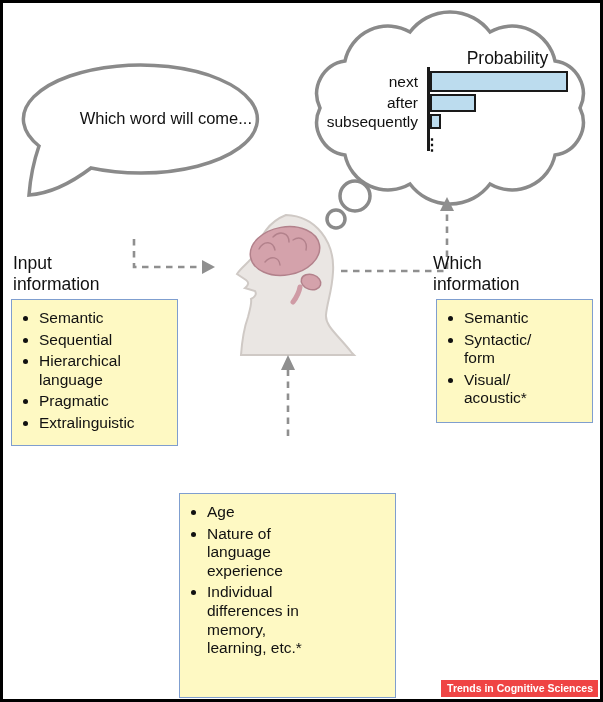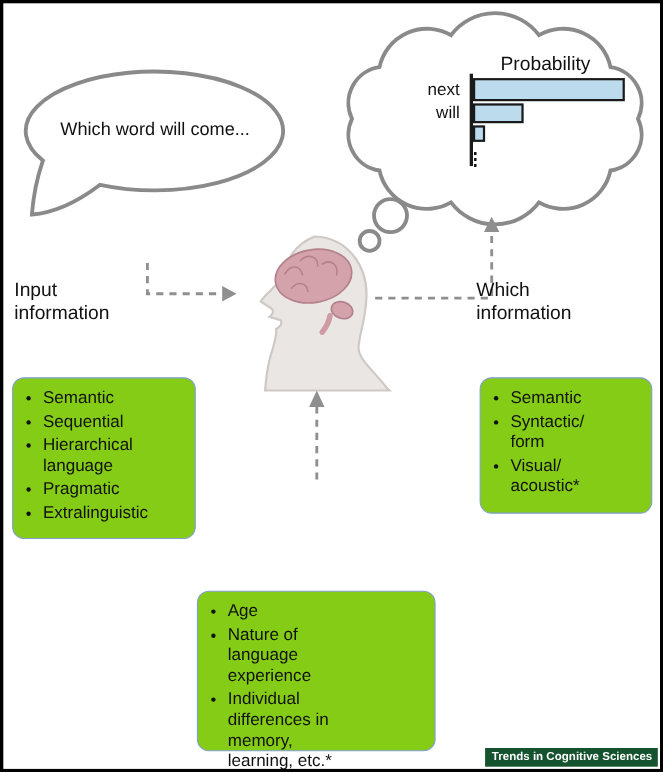--- a/index.html
+++ b/index.html
@@ -12,37 +12,37 @@
   .art { position:absolute; left:0; top:0; width:603px; height:702px; }
 
   .bubble, .cloud, .puff { fill:#ffffff; stroke:#8a8a8a; stroke-width:3.5; }
   .head  { fill:#eae6e3; stroke:#cfc9c5; stroke-width:2; }
   .brain { fill:#d4a2ab; stroke:#b2818b; stroke-width:1.5; }
   .brain-line { fill:none; stroke:#b2818b; stroke-width:1.4; stroke-linecap:round; }
   .brain-stem { fill:none; stroke:#cf9ba5; stroke-width:5; stroke-linecap:round; }
   .arrow path    { fill:none; stroke:#8f8f8f; stroke-width:2.6; stroke-dasharray:6.5 5.5; }
   .arrow polygon { fill:#8f8f8f; stroke:none; }
 
-  .bubble-text { position:absolute; left:27px; top:106px; width:222px; text-align:center;
+  .bubble-text { position:absolute; left:27px; top:106px; width:222px; text-align:right;
                  font-size:16.5px; white-space:nowrap; }
 
-  .prob-title { position:absolute; left:452px; top:45px; width:145px; 
+  .prob-title { position:absolute; left:432px; top:45px; width:145px; text-align:center;
                 font-size:17.5px; }
   .axis { position:absolute; left:424px; top:64px; width:3px; height:84px; background:#1a1a1a; }
   .bar  { position:absolute; left:427px; background:#bcdcee; border:2px solid #1a1a1a; }
   .bar-label { position:absolute; right:182px; text-align:right; font-size:15.5px; line-height:20px;padding-left:44px; }
   .chart-ellipsis { position:absolute; left:421px; top:132px; font-size:16px; font-weight:700; }
 
   .sec-title { position:absolute; text-align:left; font-size:17.5px; line-height:1.18;
                white-space:pre-line; }
-  .box { position:absolute; background:#84cc16; border:1.5px solid #7f9ecf; border-radius:11px;margin-top:44px; }
+  .box { position:absolute; background:#fef9c3; border:1.5px solid #7f9ecf; border-radius:0; }
   .box ul { margin:9px 0 0 0; padding-left:27px; list-style:disc; }
   .box li { font-size:15.5px; line-height:1.2; margin-bottom:3px; white-space:pre-line; }
 
-  .brand { position:absolute; right:2px; bottom:2px; background:#14532d; color:#fff;
+  .brand { position:absolute; right:2px; bottom:2px; background:#ef4444; color:#fff;
            font-size:10.5px; font-weight:700; padding:2px 5px 3px 6px; }
 </style>
 </head>
 <body>
 
 <div class="canvas">
 
   <svg class="art" viewBox="0 0 603 702">
 
     <path class="bubble" d="M 36,143 A 117,54 0 1 1 88,165 Q 55,190 26,192 Q 28,166 36,143 Z"></path>
@@ -101,23 +101,24 @@
   </svg>
 
   <div class="bubble-text">Which word will come...</div>
 
   <div class="prob-title">Probability</div>
   <div class="axis"></div>
 
   <div class="bar-label" style="top:69px">next</div>
   <div class="bar" style="top: 68px; height: 21px; width: 138px;"></div>
 
-  <div class="bar-label" style="top:90px">will</div>
+  <div class="bar-label" style="top:90px">after</div>
   <div class="bar" style="top: 91px; height: 18px; width: 46px;"></div>
 
+  <div class="bar-label" style="top:109px">subsequently</div>
   <div class="bar" style="top: 111px; height: 15px; width: 11px;"></div>
 
   <div class="chart-ellipsis">⋮</div>
 
   <div class="sec-title" style="left:10px;top:250px;width:165px">Input
 information</div>
   <div class="box" style="left:8px;top:296px;width:167px;height:147px">
     <ul>
       <li><span>Semantic</span></li>
       <li><span>Sequential</span></li>
@@ -133,21 +134,21 @@
   <div class="box" style="left:433px;top:296px;width:157px;height:124px">
     <ul>
       <li><span>Semantic</span></li>
       <li><span>Syntactic/
 form</span></li>
       <li><span>Visual/
 acoustic*</span></li>
     </ul>
   </div>
 
-  <div class="box" style="left:176px;top:490px;width:217px;height:146px">
+  <div class="box" style="left:176px;top:490px;width:217px;height:205px">
     <ul>
       <li><span>Age</span></li>
       <li><span>Nature of
 language
 experience</span></li>
       <li><span>Individual
 differences in
 memory,
 learning, etc.*</span></li>
     </ul>

